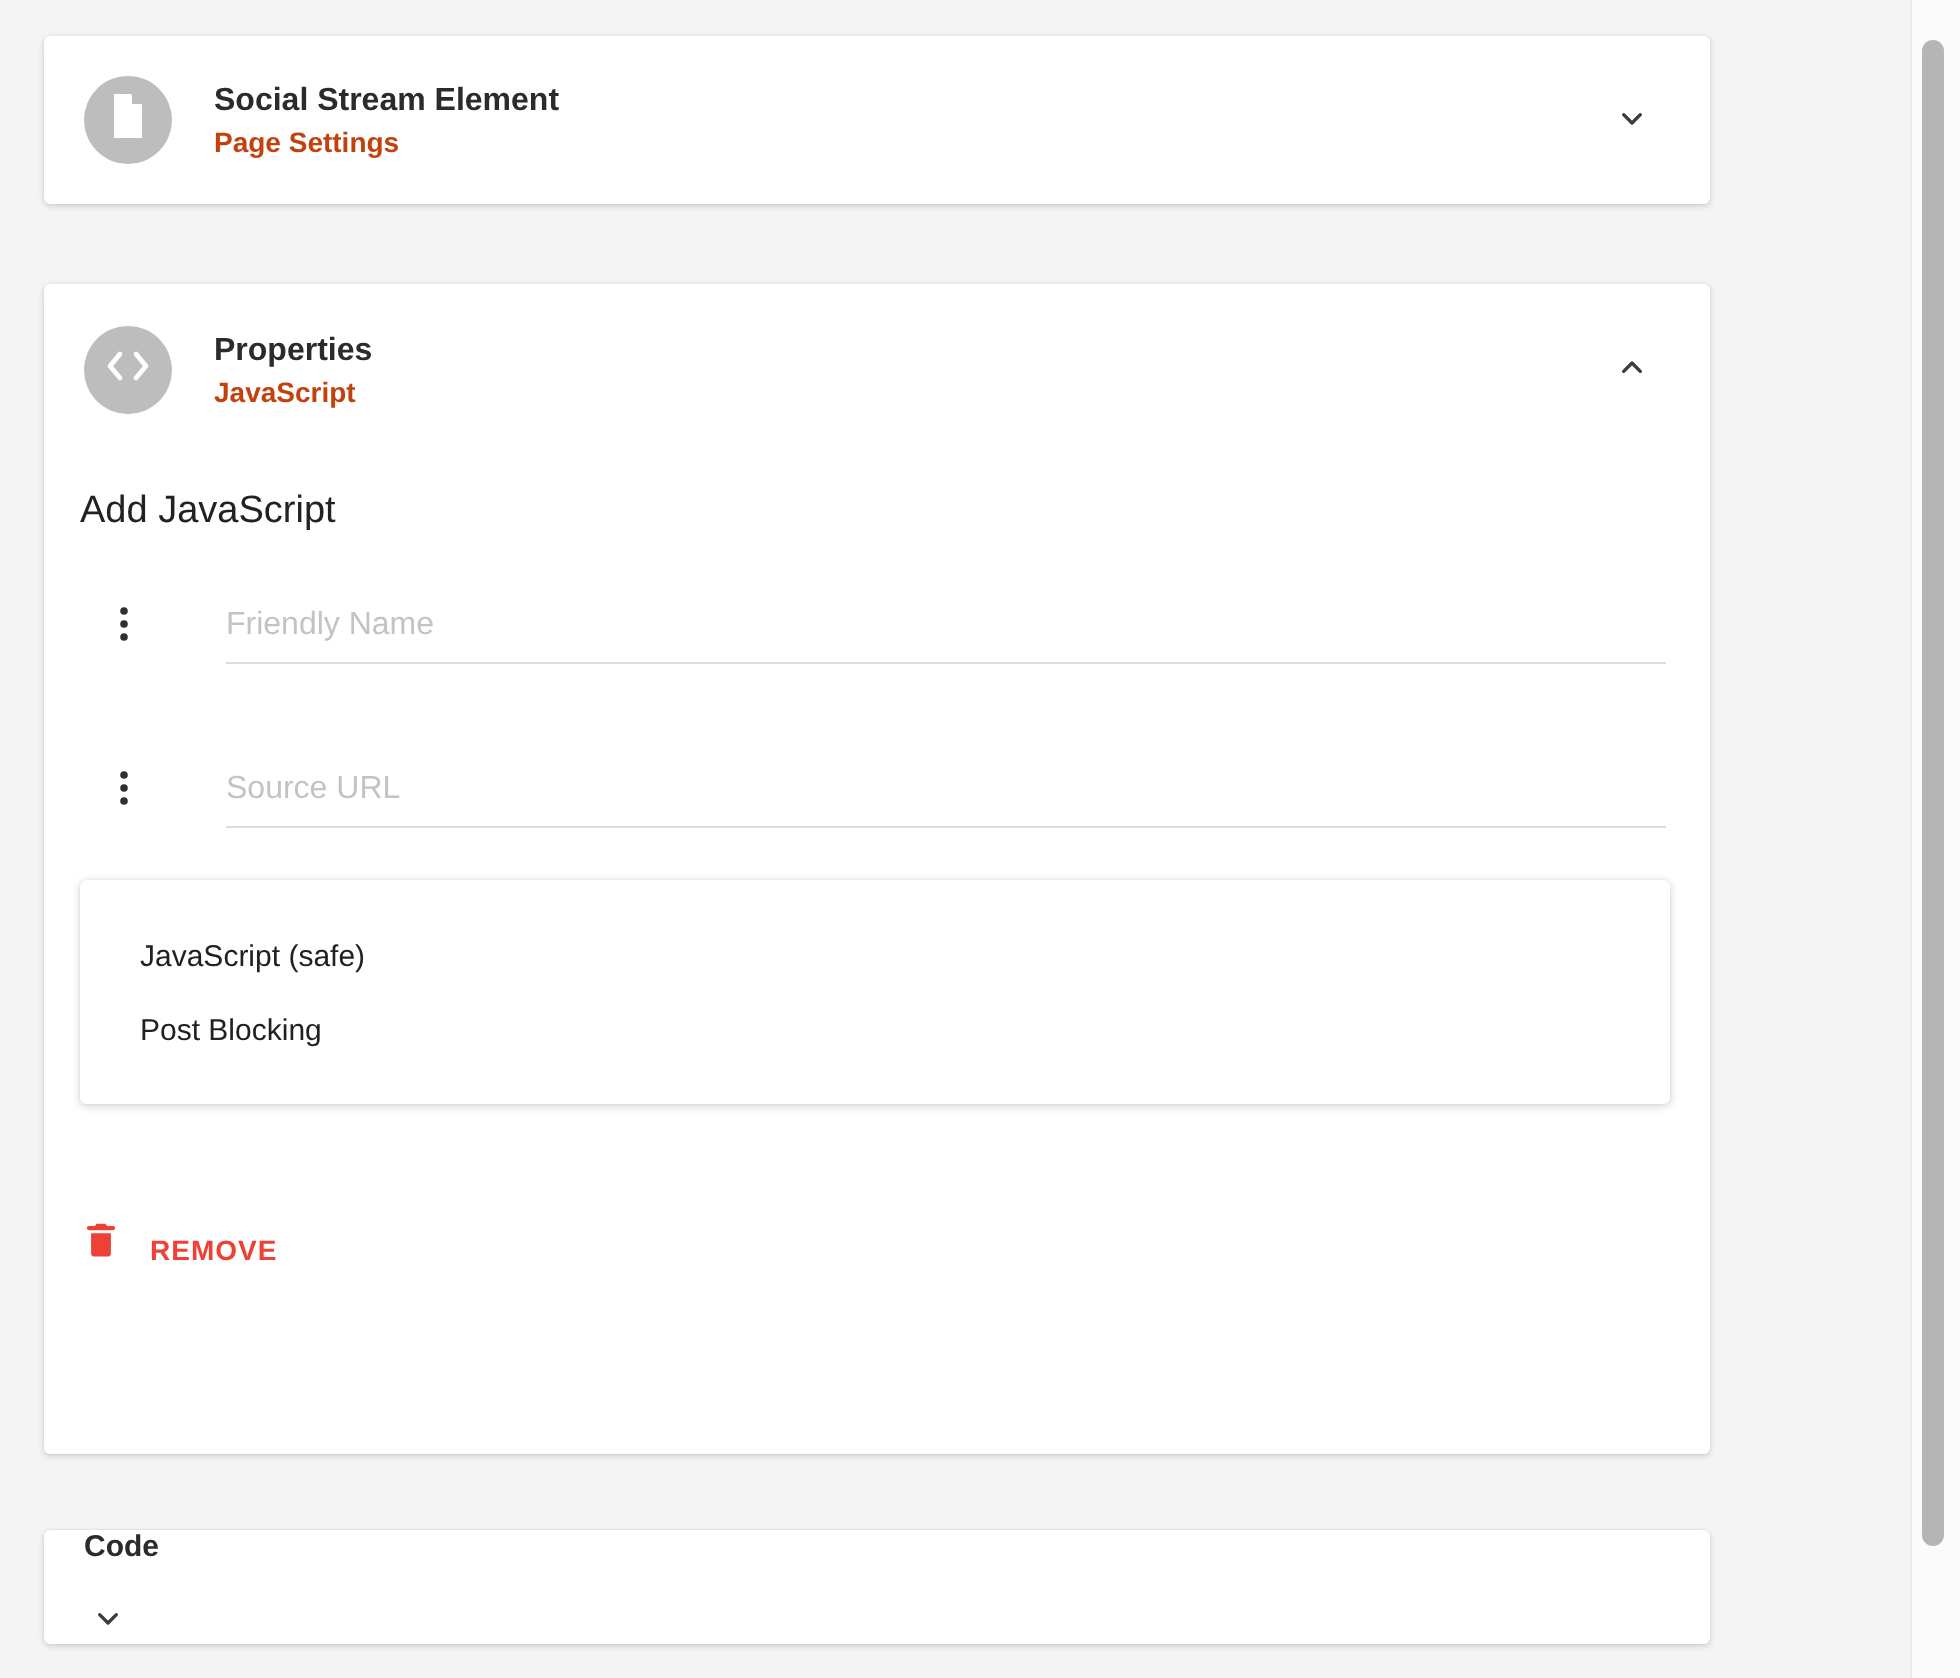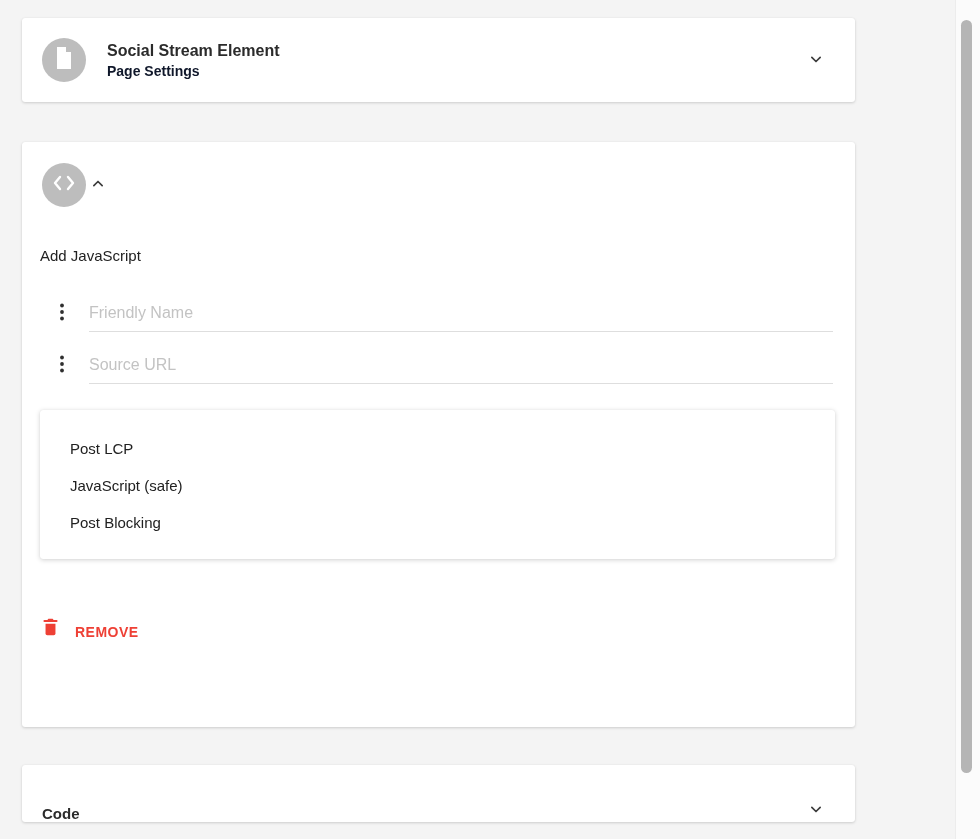--- a/index.html
+++ b/index.html
@@ -14,51 +14,53 @@
     background: #ffffff;
     border-radius: 3px;
     box-shadow: 0 1px 3px rgba(0,0,0,0.16), 0 0 1px rgba(0,0,0,0.08);
     margin-left: 22px;
     width: 833px;
   }
   .card-1 { margin-top: 18px; height: 84px; }
   .card-2 { margin-top: 40px; height: 585px; }
   .card-3 {
     margin-top: 38px; height: 57px;
-    display: flex; align-items: flex-end; justify-content: space-between;
+    display: flex; align-items: flex-start; justify-content: space-between;
     padding: 0 27px 0 20px;
+    flex-direction: column;
   }
   .card-header {
     display: flex; align-items: center;
     height: 84px; padding: 0 27px 0 20px;
   }
   .card-2 .card-header { height: 86px; }
   .avatar {
     width: 44px; height: 44px; border-radius: 50%;
     background: #bdbdbd; flex: none;
     display: flex; align-items: center; justify-content: center;
   }
   .head-text { margin-left: 21px; flex: 1; }
   .head-title { font-size: 16px; font-weight: bold; color: #2b2b2b; line-height: 20px; }
-  .head-sub { font-size: 14px; font-weight: bold; color: #0f172a; line-height: 18px; margin-top: 1px; }
+  .head-sub { font-size: 14px; font-weight: bold; color: #c2410c; line-height: 18px; margin-top: 1px; }
   .chevron-btn {
     width: 24px; height: 24px; flex: none;
     display: flex; align-items: center; justify-content: center;
     cursor: pointer; background: none; border: none;
   }
   .section-label {
     margin: 20px 0 0 18px;
-    font-size: 15px; color: #222222; line-height: 16px;
+    font-size: 19px; color: #222222; line-height: 16px;
   }
   .field-row {
     display: flex; align-items: flex-end;
     margin: 0 22px 0 36px;
+    gap: 24px;
   }
   .field-row.first { margin-top: 36px; }
-  .field-row.second { margin-top: 20px; }
+  .field-row.second { margin-top: 50px; }
   .drag-handle {
     flex: none; width: 8px; margin: 0 0 10px 0;
     cursor: grab; display: flex; align-items: center; justify-content: center;
   }
   .field-row input {
     flex: 1; margin-left: 23px;
     border: none; border-bottom: 1px solid #dedede;
     background: transparent; outline: none;
     font-family: "Liberation Sans", sans-serif;
     font-size: 16px; color: #333333;
@@ -133,20 +135,24 @@
 <section class="card card-2">
   <div class="card-header">
     <div class="avatar">
       <span>
         <svg width="26" height="22" viewBox="0 0 26 22">
           <polyline points="9,5 4,11 9,17" fill="none" stroke="#ffffff" stroke-width="2.4" stroke-linecap="round" stroke-linejoin="round"></polyline>
           <polyline points="17,5 22,11 17,17" fill="none" stroke="#ffffff" stroke-width="2.4" stroke-linecap="round" stroke-linejoin="round"></polyline>
         </svg>
       </span>
     </div>
+    <div class="head-text">
+      <div class="head-title">Properties</div>
+      <div class="head-sub">JavaScript</div>
+    </div>
     <button class="chevron-btn">
       <span>
         <svg width="20" height="20" viewBox="0 0 24 24">
           <polyline points="7,14 12,9 17,14" fill="none" stroke="#3c3c3c" stroke-width="2" stroke-linecap="round" stroke-linejoin="round"></polyline>
         </svg>
       </span>
     </button>
   </div>
 
   <div class="section-label">Add JavaScript</div>
@@ -167,21 +173,20 @@
       <svg width="6" height="20" viewBox="0 0 6 20">
         <circle cx="3" cy="3.5" r="1.9" fill="#2f2f2f"></circle>
         <circle cx="3" cy="10" r="1.9" fill="#2f2f2f"></circle>
         <circle cx="3" cy="16.5" r="1.9" fill="#2f2f2f"></circle>
       </svg>
     </span>
     <input type="text" placeholder="Source URL" style="">
   </div>
 
   <div class="dropdown">
-    <div class="dropdown-item">Post LCP</div>
     <div class="dropdown-item">JavaScript (safe)</div>
     <div class="dropdown-item">Post Blocking</div>
   </div>
 
   <button class="remove-row">
     <span>
       <svg width="17" height="21" viewBox="0 0 24 26">
         <path d="M5 9 H19 V23 a2.4 2.4 0 0 1 -2.4 2.4 H7.4 A2.4 2.4 0 0 1 5 23 Z" fill="#ee4035"></path>
         <path d="M9 2.2 h6 l1.4 1.6 h4.1 a1.2 1.2 0 0 1 0 3 H3.5 a1.2 1.2 0 0 1 0 -3 h4.1 Z" fill="#ee4035"></path>
       </svg>

